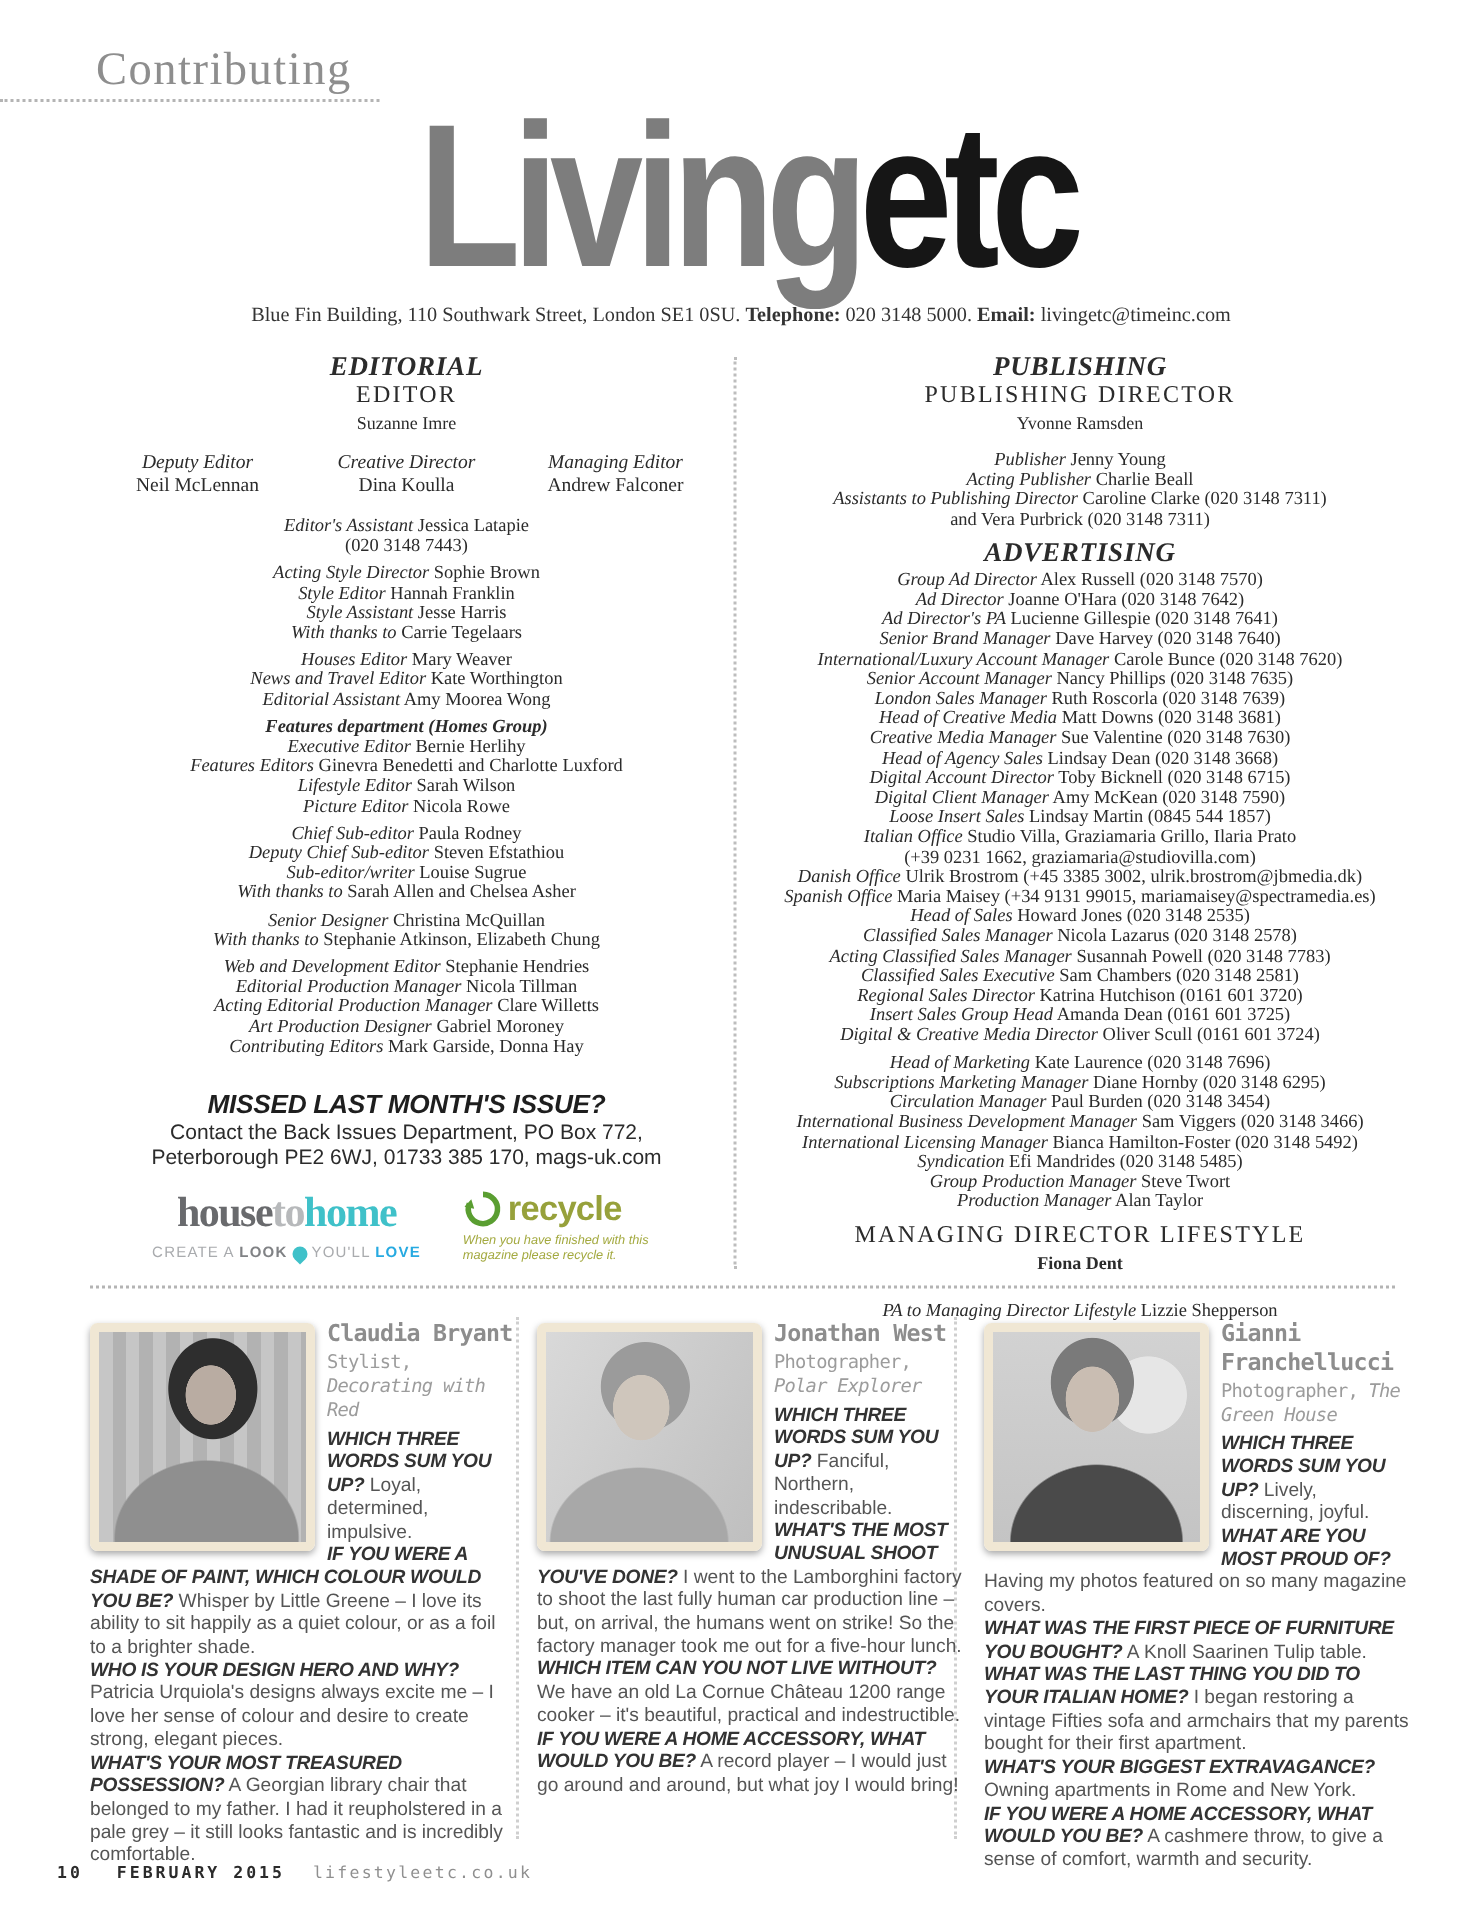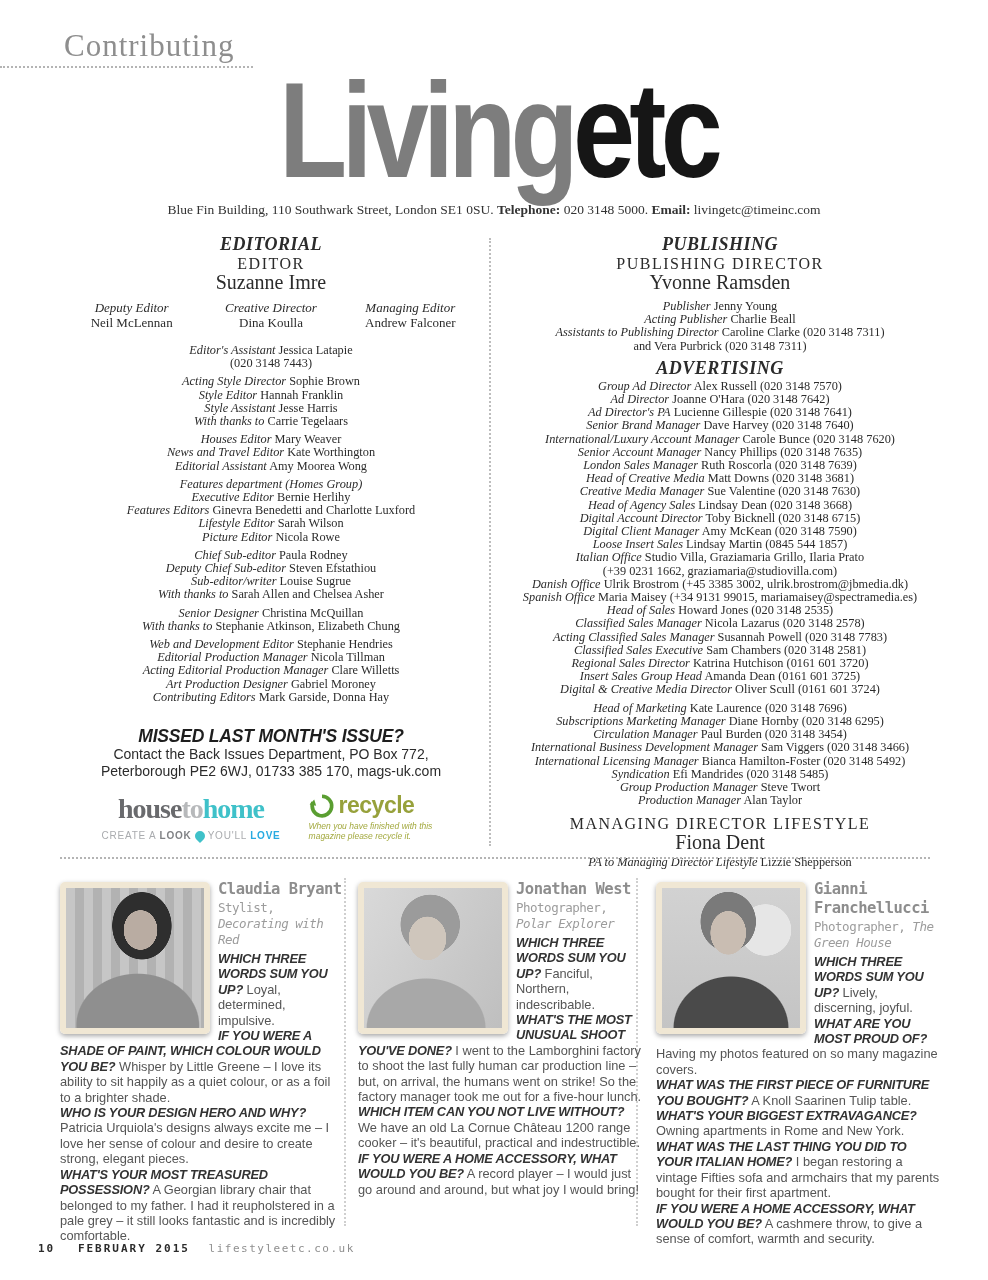--- a/index.html
+++ b/index.html
@@ -23,30 +23,30 @@
   #address b{font-weight:700;}
 
   
   .col{position:absolute;text-align:center;font-size:12.3px;line-height:13.2px;color:#2b2b2b;}
   #col-left{left:62px;top:234px;width:418px;}
   #col-right{left:498px;top:234px;width:444px;}
   #divider-v{position:absolute;left:489px;top:238px;height:608px;width:0;border-left:2px dotted #bdbdbd;}
 
   .sec-title{font-style:italic;font-weight:700;font-size:18px;line-height:20px;letter-spacing:.5px;}
   .sec-role{font-size:16px;line-height:18px;letter-spacing:1.5px;margin-top:1px;}
-  .sec-person{font-size:20px;line-height:18px;margin-bottom:9px;}
+  .sec-person{font-size:12px;line-height:18px;margin-bottom:9px;}
 
   #ed-top-row{display:flex;justify-content:space-between;margin:4px 0 14px 0;}
   #ed-top-row .cell{flex:1;font-size:13px;line-height:15px;}
   #ed-top-row .cell .role{font-style:italic;}
 
   .m-group{margin-bottom:5px;}
   .m-line{white-space:normal;}
   .m-it{font-style:italic;}
-  .m-bold{font-weight:400;font-style:italic;}
+  .m-bold{font-weight:700;font-style:italic;}
 
   
   #back-issues{margin-top:22px;font-family:"Liberation Sans",sans-serif;font-stretch:condensed;}
   #bi-title{font-weight:700;font-style:italic;font-size:17.5px;line-height:20px;letter-spacing:-.2px;color:#1e1e1e;}
   .bi-line{font-size:14px;line-height:16.5px;color:#2b2b2b;}
 
   
   #logos-row{margin-top:14px;display:flex;justify-content:center;align-items:flex-start;gap:28px;}
   #hth{text-align:center;}
   #hth-main{font-family:"Liberation Serif",serif;font-weight:700;font-size:28px;line-height:32px;letter-spacing:-1px;}
@@ -260,21 +260,21 @@
           <div class="m-line"><span class="m-it">Subscriptions Marketing Manager</span> <span class="m-name">Diane Hornby (020 3148 6295)</span></div>
           <div class="m-line"><span class="m-it">Circulation Manager</span> <span class="m-name">Paul Burden (020 3148 3454)</span></div>
           <div class="m-line"><span class="m-it">International Business Development Manager</span> <span class="m-name">Sam Viggers (020 3148 3466)</span></div>
           <div class="m-line"><span class="m-it">International Licensing Manager</span> <span class="m-name">Bianca Hamilton-Foster (020 3148 5492)</span></div>
           <div class="m-line"><span class="m-it">Syndication</span> <span class="m-name">Efi Mandrides (020 3148 5485)</span></div>
           <div class="m-line"><span class="m-it">Group Production Manager</span> <span class="m-name">Steve Twort</span></div>
           <div class="m-line"><span class="m-it">Production Manager</span> <span class="m-name">Alan Taylor</span></div>
         </div>
       </div>
     <div class="sec-role" style="margin-top:8px;">MANAGING DIRECTOR LIFESTYLE</div>
-    <div class="sec-person" style="margin-bottom:5px;">Fiona Dent</div>
+    <div class="sec-person" style="margin-bottom:16px;font-weight:bold;">Fiona Dent</div>
     <div class="m-line">
       <span class="m-it">PA to Managing Director Lifestyle</span>
       <span>Lizzie Shepperson</span>
     </div>
   </div>
 
   <div id="dots-mid" class="dotline"></div>
   <div id="vdots-1" class="vdots"></div>
   <div id="vdots-2" class="vdots"></div>
 
@@ -297,22 +297,22 @@
         <p class="qa"><span class="q">WHICH ITEM CAN YOU NOT LIVE WITHOUT?</span> <span class="a">We have an old La Cornue Château 1200 range cooker – it's beautiful, practical and indestructible.</span></p>
         <p class="qa"><span class="q">IF YOU WERE A HOME ACCESSORY, WHAT WOULD YOU BE?</span> <span class="a">A record player – I would just go around and around, but what joy I would bring!</span></p>
       </div>
       <div class="c-col">
         <div class="photo photo-2"></div>
         <h3 class="c-name">Gianni Franchellucci</h3>
         <div class="c-role"><span class="rp">Photographer, </span><span class="ri">The Green House</span></div>
         <p class="qa"><span class="q">WHICH THREE WORDS SUM YOU UP?</span> <span class="a">Lively, discerning, joyful.</span></p>
         <p class="qa"><span class="q">WHAT ARE YOU MOST PROUD OF?</span> <span class="a">Having my photos featured on so many magazine covers.</span></p>
         <p class="qa"><span class="q">WHAT WAS THE FIRST PIECE OF FURNITURE YOU BOUGHT?</span> <span class="a">A Knoll Saarinen Tulip table.</span></p>
+        <p class="qa"><span class="q">WHAT WAS THE LAST THING YOU DID TO YOUR ITALIAN HOME?</span> <span class="a">I began restoring a vintage Fifties sofa and armchairs that my parents bought for their first apartment.</span></p>
         <p class="qa"><span class="q">WHAT'S YOUR BIGGEST EXTRAVAGANCE?</span> <span class="a">Owning apartments in Rome and New York.</span></p>
-        <p class="qa"><span class="q">WHAT WAS THE LAST THING YOU DID TO YOUR ITALIAN HOME?</span> <span class="a">I began restoring a vintage Fifties sofa and armchairs that my parents bought for their first apartment.</span></p>
         <p class="qa"><span class="q">IF YOU WERE A HOME ACCESSORY, WHAT WOULD YOU BE?</span> <span class="a">A cashmere throw, to give a sense of comfort, warmth and security.</span></p>
       </div>
     </div>
 
   <div id="footer">
     <span class="f-num">10</span>
     <span class="f-issue">FEBRUARY 2015</span>
     <span class="f-site">lifestyleetc.co.uk</span>
   </div>
 

